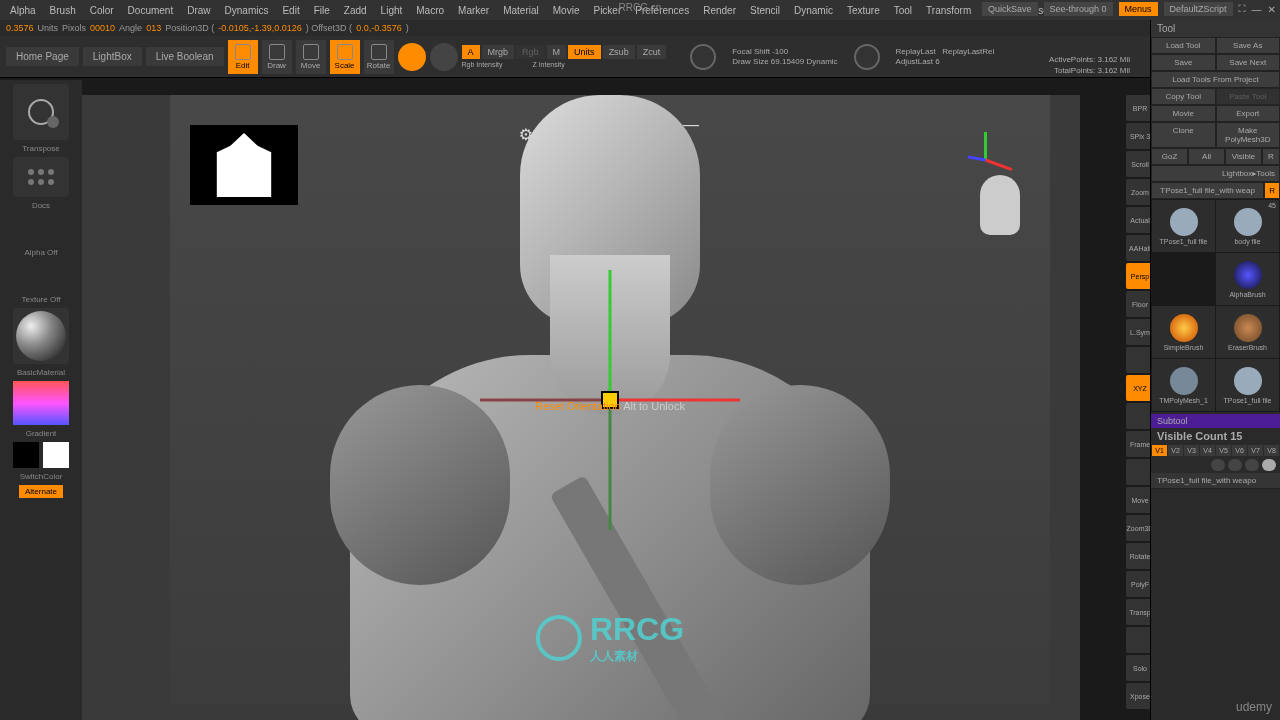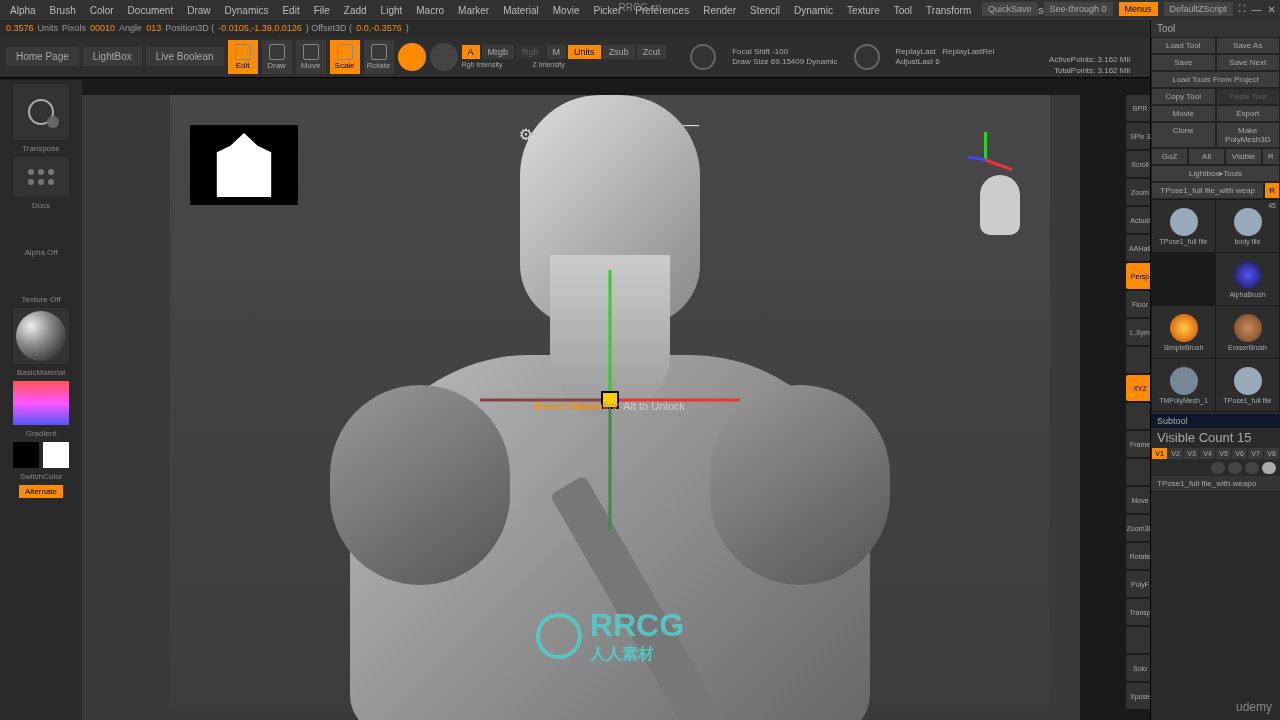--- a/index.html
+++ b/index.html
@@ -60,21 +60,21 @@
 .rightdock .rb { width:28px; height:26px; background:#333; font-size:7px; display:flex; align-items:center; justify-content:center; flex-direction:column; color:#aaa; border-radius:2px;}
 .rightdock .rb.o{background:#ff8c00;color:#000;}
 .rightpanel { position:absolute; right:0; top:20px; width:130px; bottom:0; background:#2a2a2a; border-left:1px solid #000; }
 .rphdr { background:#333; padding:3px 6px; font-size:10px; }
 .rprow { display:flex; }
 .rprow .rpb { flex:1; padding:3px 4px; background:#3d3d3d; font-size:8px; border:1px solid #222; text-align:center;}
 .rprow .rpb.o{background:#ff8c00;color:#000;}
 .toolgrid { display:grid; grid-template-columns:1fr 1fr; gap:1px; padding:1px; background:#1a1a1a;}
 .toolgrid .tg { height:52px; background:#2d2d2d; display:flex; flex-direction:column; align-items:center; justify-content:center; font-size:7px; gap:2px; position:relative;}
 .toolgrid .tg .ico{width:28px;height:28px;border-radius:50%;}
-.subhdr{background:#0f172a;padding:2px 6px;font-size:9px;margin-top:2px;}
+.subhdr{background:#4c1d95;padding:2px 6px;font-size:9px;margin-top:2px;}
 .vistabs{display:flex;gap:1px;padding:1px;}
 .vistabs span{flex:1;background:#3a3a3a;font-size:7px;text-align:center;padding:2px 0;}
 .vistabs span.o{background:#ff8c00;color:#000;}
 .eyerow{display:flex;justify-content:flex-end;gap:3px;padding:2px 4px;}
 .eyerow span{width:14px;height:12px;background:#444;border-radius:6px;}
 .subitem{padding:3px 6px;font-size:8px;background:#353535;border-bottom:1px solid #222;}
 .udemy { position:absolute; right:8px; bottom:6px; font-size:12px; color:#888;}
 .topurl { position:absolute; left:50%; top:2px; transform:translateX(-50%); font-size:10px; color:#888;}
 </style>
 </head>
@@ -261,21 +261,21 @@
         <div class="line gyn"></div>
       <div class="cube"></div>
     </div>
     <div class="hint">
       <span class="a">Reset Orientation</span><span class="b"> Alt to Unlock</span>
     </div>
     <div class="watermark">
       <div class="logo"></div>
       <div>
           <div>RRCG</div>
-          <div style="font-size:16px;">人人素材</div>
+          <div style="font-size:12px;">人人素材</div>
         </div>
     </div>
   </div>
 </div>
 
 <div class="rightdock" id="rdock">
     <div class="rb">BPR</div>
     <div class="rb">SPix  3</div>
     <div class="rb">Scroll</div>
     <div class="rb">Zoom</div>
@@ -324,21 +324,21 @@
       <div class="rpb">Clone</div>
       <div class="rpb">Make PolyMesh3D</div>
     </div>
   <div class="rprow">
       <div class="rpb">GoZ</div>
       <div class="rpb">All</div>
       <div class="rpb">Visible</div>
       <div class="rpb" style="flex:0 0 18px;">R</div>
     </div>
   <div class="rprow">
-      <div class="rpb" style="text-align:center;">Lightbox▸Tools</div>
+      <div class="rpb" style="text-align:right;">Lightbox▸Tools</div>
     </div>
   <div class="rprow">
       <div class="rpb" style="text-align:center;">TPose1_full file_with weap</div>
       <div class="rpb o" style="flex:0 0 14px;">R</div>
     </div>
   <div class="toolgrid">
     <div class="tg">
         <div class="ico" style="background:#9ab;"></div>
         <span>TPose1_full file</span>
       </div>
@@ -362,21 +362,21 @@
     <div class="tg">
         <div class="ico" style="background:#789;"></div>
         <span>TMPolyMesh_1</span>
       </div>
     <div class="tg">
         <div class="ico" style="background:#9ab;"></div>
         <span>TPose1_full file</span>
       </div>
   </div>
   <div class="subhdr">Subtool</div>
-  <div style="padding:2px 6px;font-size:13px;">Visible Count 15</div>
+  <div style="padding:2px 6px;font-size:11px;font-weight:bold;">Visible Count 15</div>
   <div class="vistabs">
     <span class="o">V1</span>
     <span>V2</span>
     <span>V3</span>
     <span>V4</span>
     <span>V5</span>
     <span>V6</span>
     <span>V7</span>
     <span>V8</span>
   </div>

